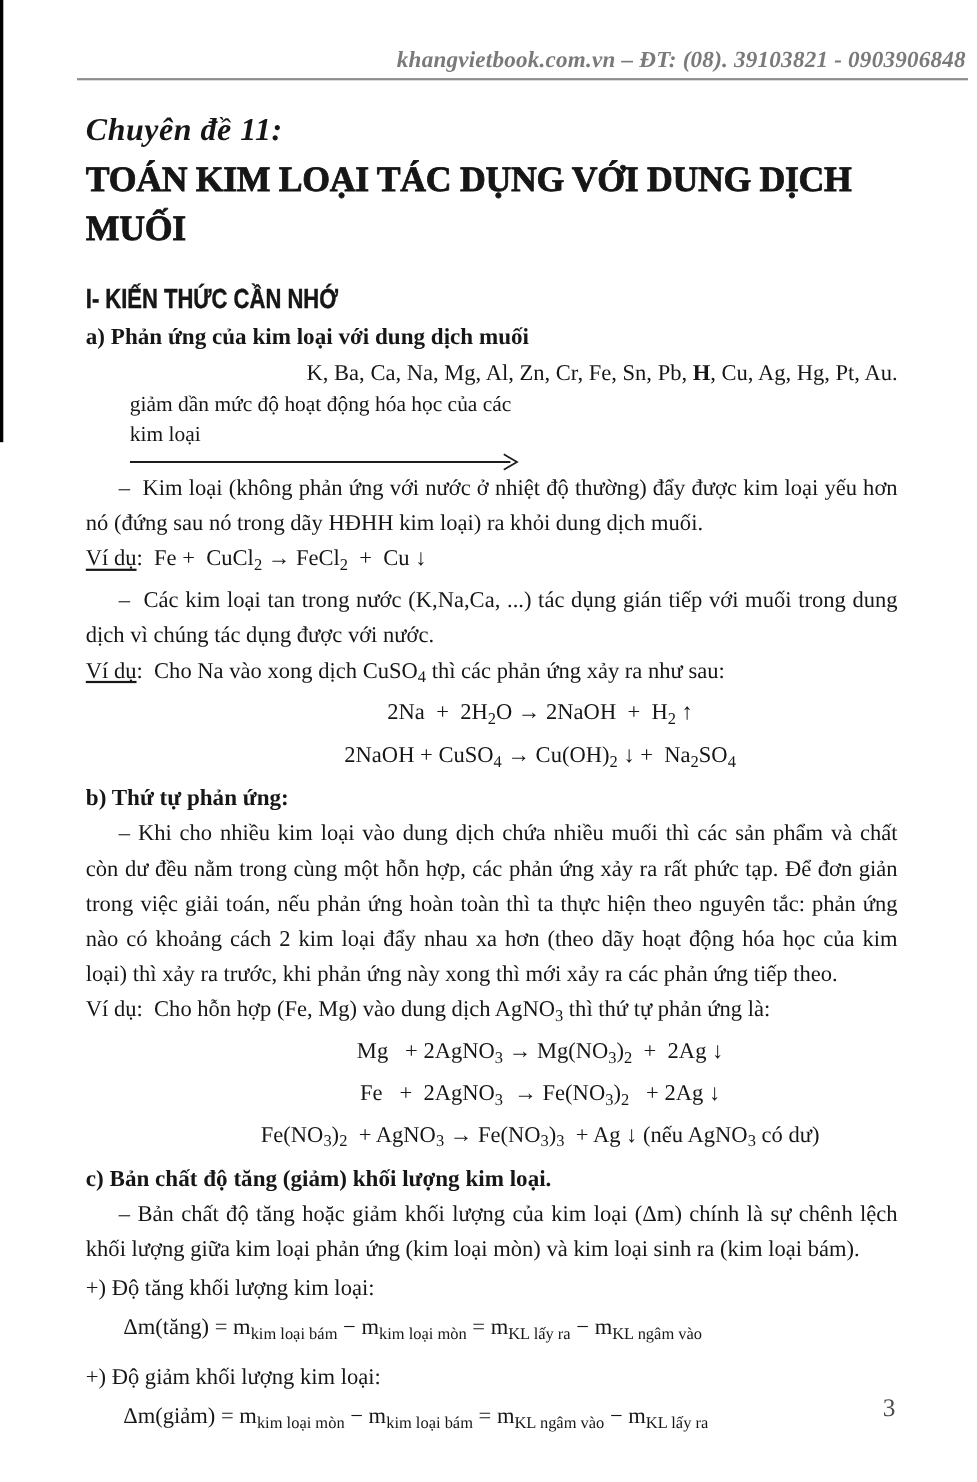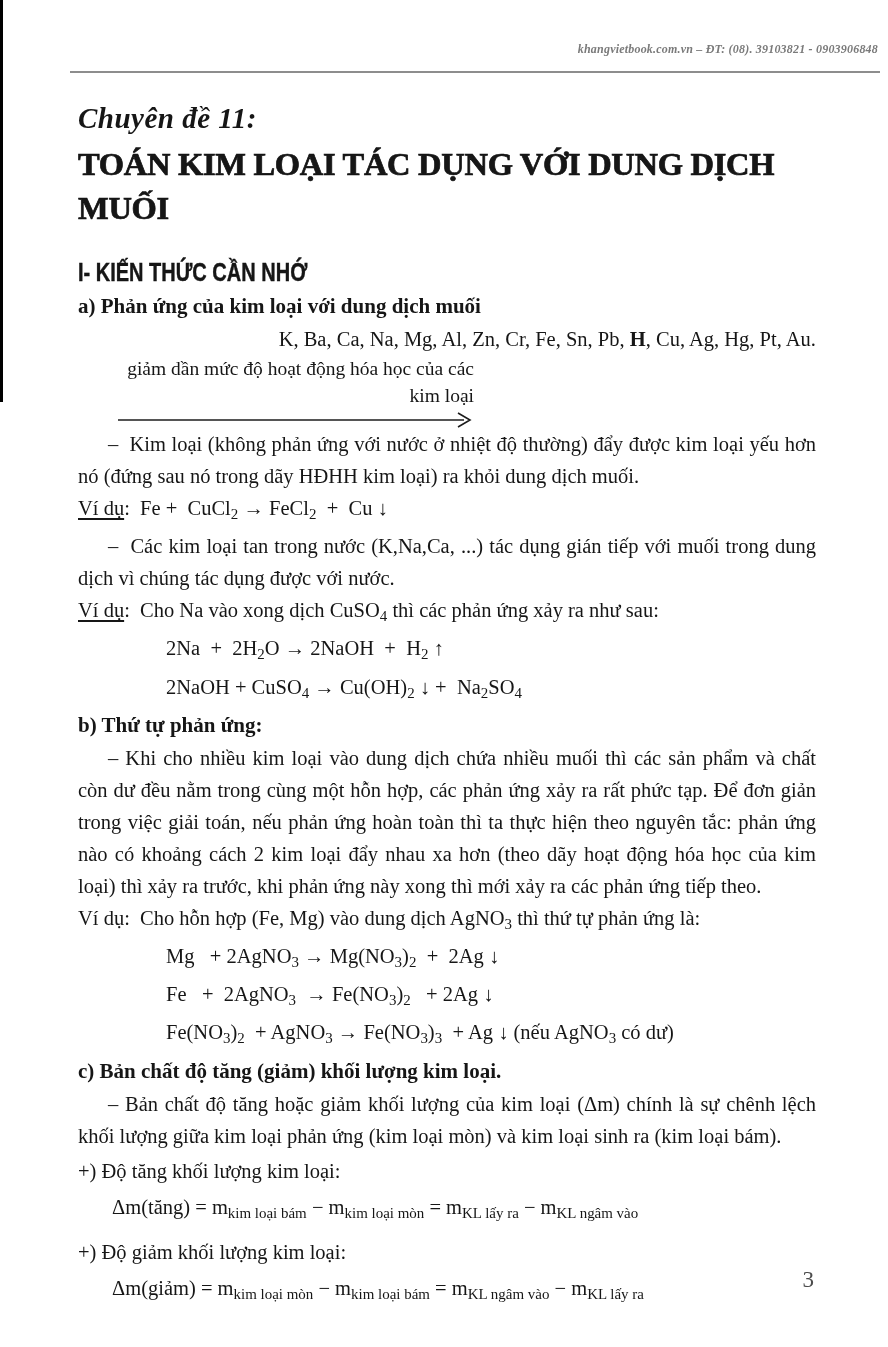--- a/index.html
+++ b/index.html
@@ -6,21 +6,21 @@
   body {
     width:888px; height:1347px; background:#ffffff; position:relative;
     font-family:"Liberation Serif","DejaVu Serif",serif; color:#161616;
     overflow:hidden;
   }
   .page { position:absolute; inset:0; }
   .scan-artifact { position:absolute; left:0; top:0; width:3px; height:402px; background:#000; }
 
   .header {
     position:absolute; top:42px; left:70px; width:808px; text-align:right;
-    font-size:12px; font-style:italic; font-weight:bold; color:#7a7a7a;
+    font-size:21px; font-style:italic; font-weight:bold; color:#7a7a7a;
     letter-spacing:0.2px;
   }
   .header-rule {
     position:absolute; top:71px; left:70px; width:810px; height:0;
     border-top:2px solid #8d8d8d;
   }
 
   .content { position:absolute; left:78px; top:98px; width:738px; font-size:20.5px; line-height:32px; }
 
   .chapter { font-size:29px; line-height:40px; font-style:italic; font-weight:bold; letter-spacing:0.5px; }
@@ -31,28 +31,28 @@
     display:inline-block; transform:scaleX(0.8); transform-origin:0 50%;
     font-family:"Liberation Sans",sans-serif; font-weight:bold; font-size:25px;
     -webkit-text-stroke:0.4px #111;
   }
 
   .h-serif { font-weight:bold; font-size:21px; line-height:33px; }
   .h1 { margin-top:10px; }
 
   .series { margin-left:52px; white-space:pre-wrap;text-align:right; }
 
-  .arrow-block { margin-left:40px; width:356px; text-align:right; }
+  .arrow-block { margin-left:40px; width:356px; text-align:left; }
   .arrow-caption { display:block; font-size:19.5px; line-height:27px; }
   .arrow-svg { display:block; margin-top:1px; }
 
   .para { text-align:justify; text-indent:30px; white-space:pre-wrap; }
   .example-line { white-space:pre-wrap; }
   .ul { text-decoration:underline; text-underline-offset:3px; }
-  .eq { margin-left:88px; white-space:pre-wrap; }
+  .eq { margin-left:88px; white-space:pre-wrap;text-align:center; }
   .plus-line { margin-left:0; margin-top:3px; }
   .formula { margin-left:34px; line-height:40px; white-space:pre-wrap; }
 
   .sb { font-size:0.73em; vertical-align:-0.28em; }
   .bd { font-weight:bold; }
 
   .pagenum { position:absolute; right:74px; bottom:54px; font-size:23px; color:#4c4c4c; }
 </style>
 </head>
 <body>

